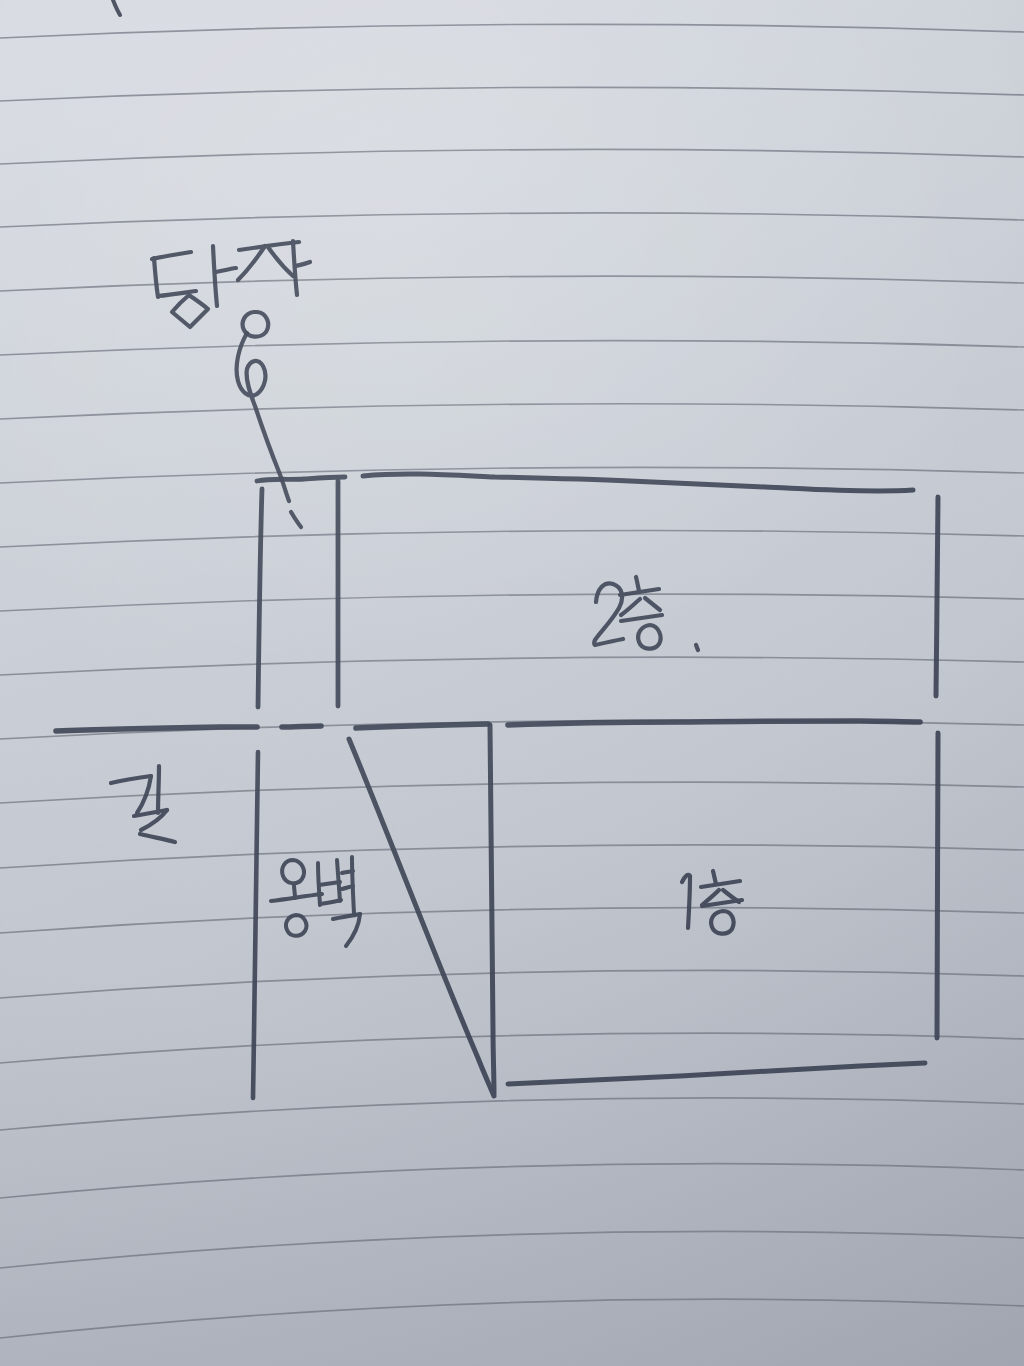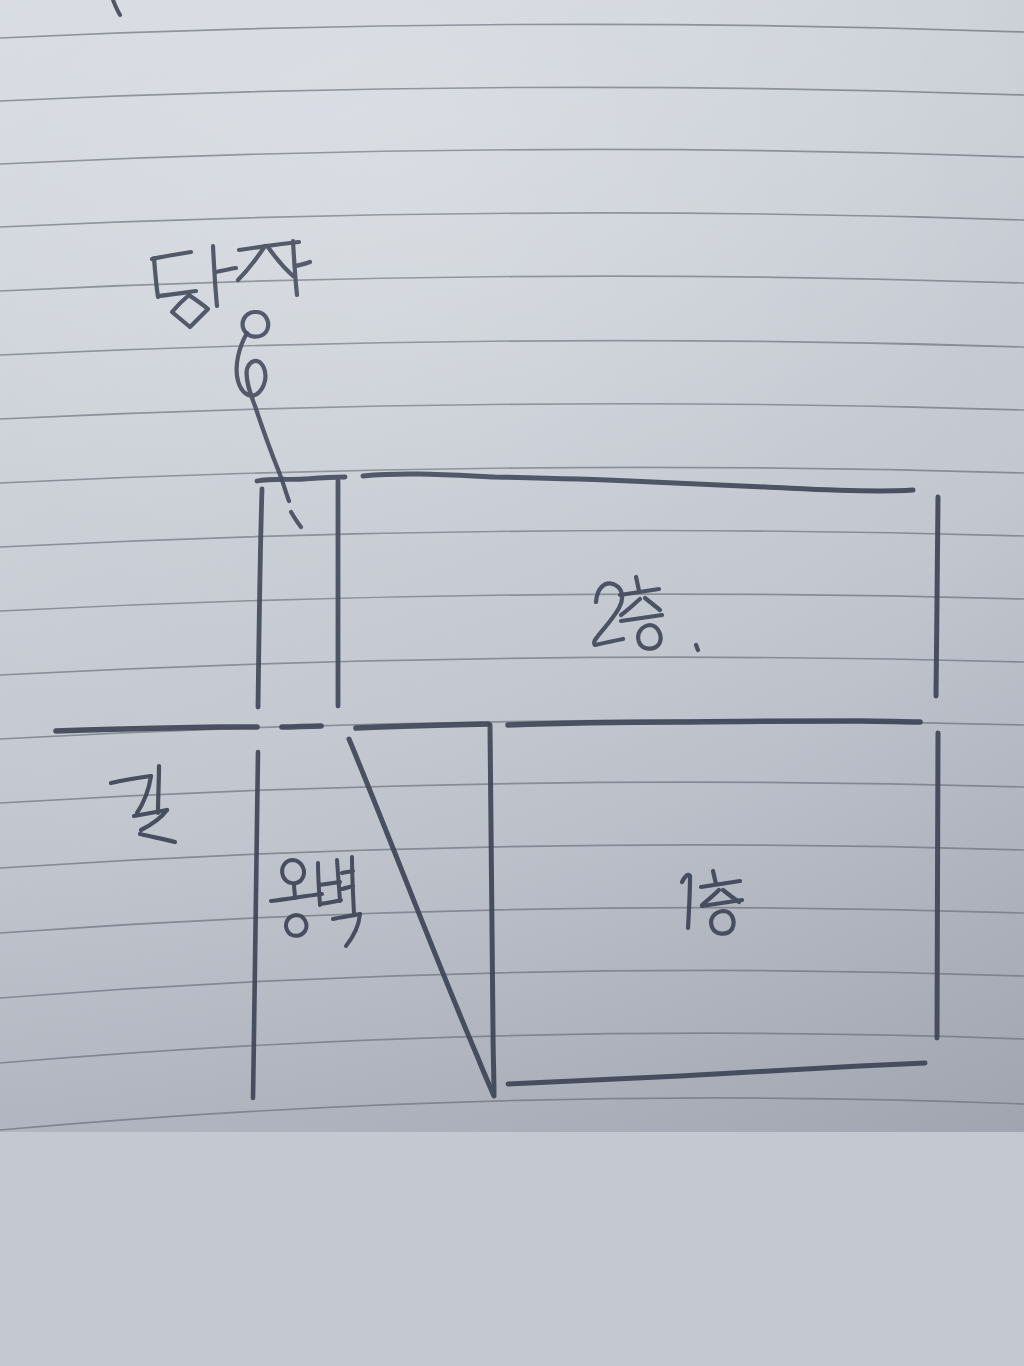--- a/index.html
+++ b/index.html
@@ -4,21 +4,21 @@
 <style>
   html, body {
     margin: 0;
     padding: 0;
     background: #c4c9d1;
     font-family: "DejaVu Sans", sans-serif;
   }
   .page {
     position: relative;
     width: 1024px;
-    height: 1132px;
+    height: 1366px;
     overflow: hidden;
     background:
       radial-gradient(120% 70% at 38% 12%, rgba(255,255,255,0.16) 0%, rgba(255,255,255,0) 55%),
       linear-gradient(159deg, #d7dbe2 0%, #cdd2d9 30%, #c2c7d0 58%, #b3b8c2 82%, #a8adb8 100%);
   }
   .page::after {
     content: '';
     position: absolute;
     inset: 0;
     pointer-events: none;

